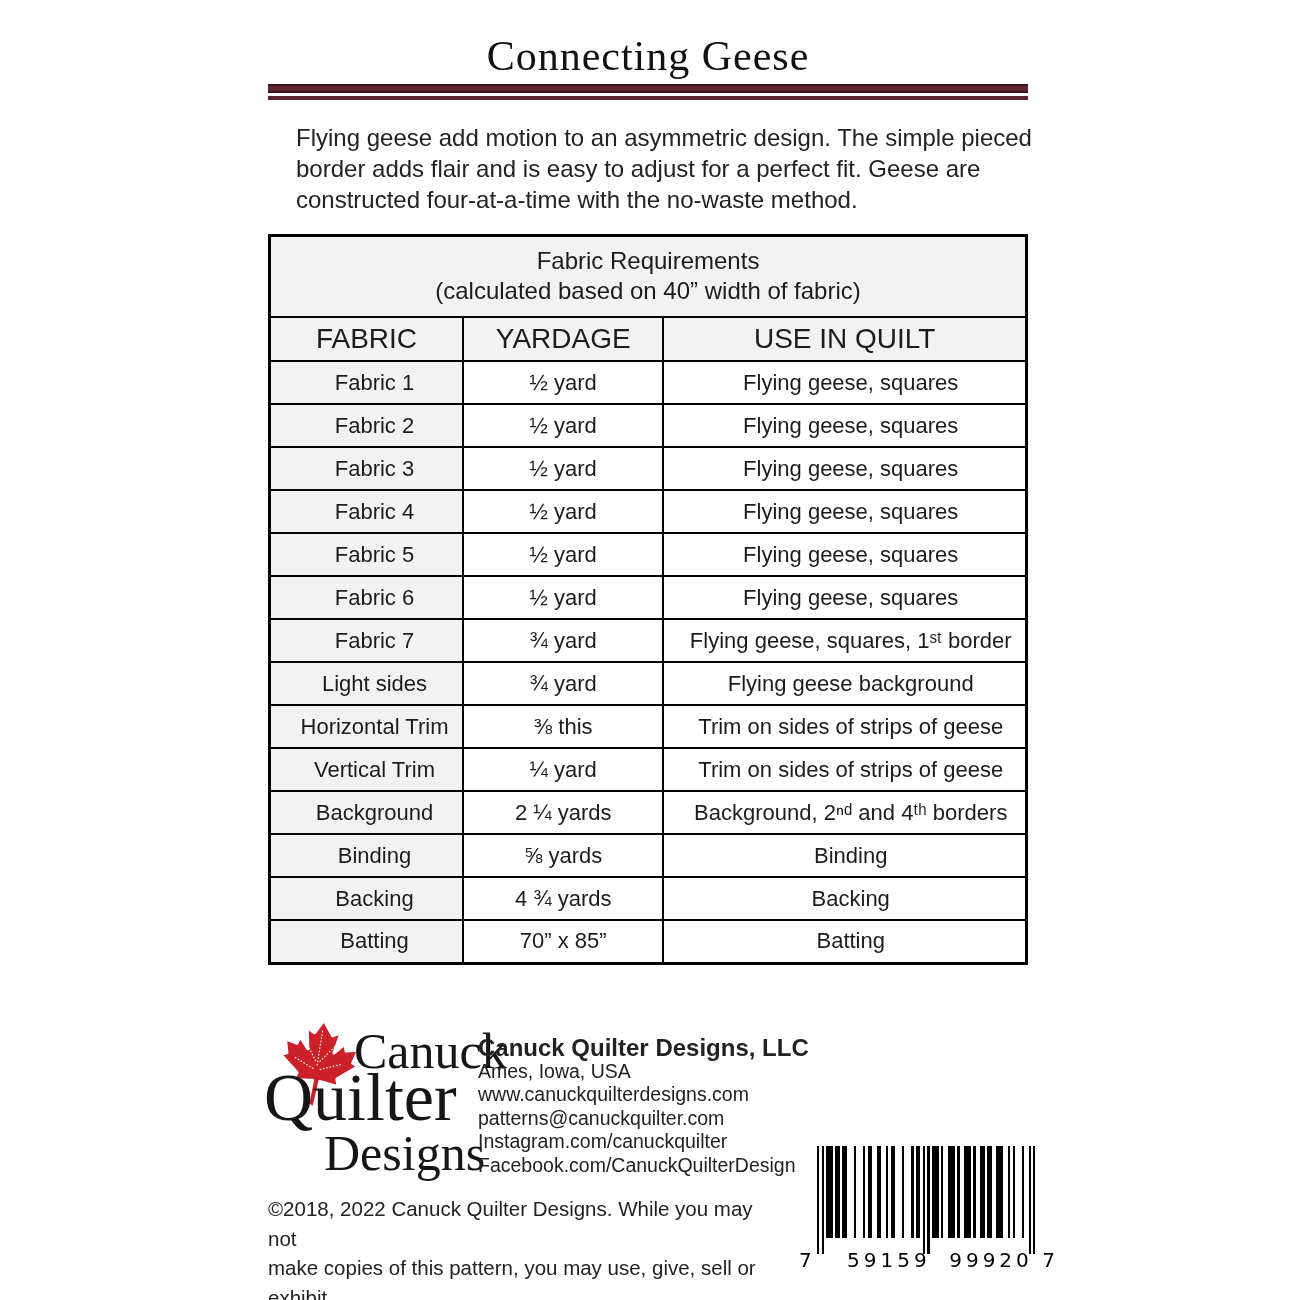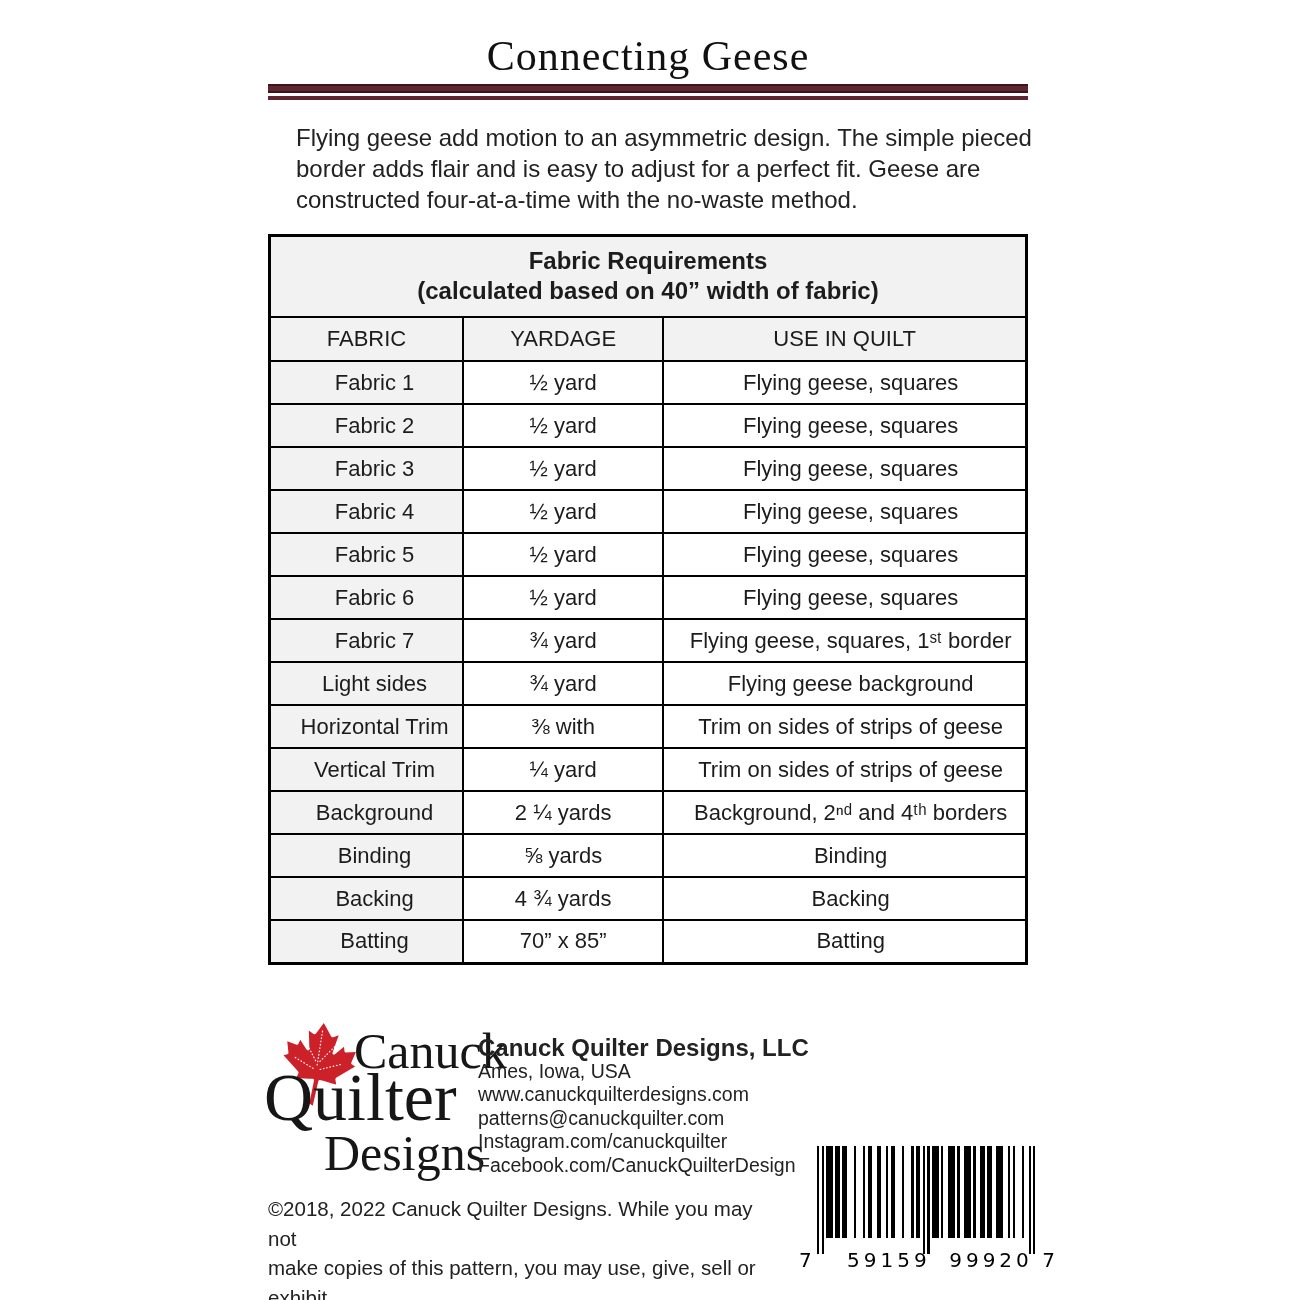--- a/index.html
+++ b/index.html
@@ -39,27 +39,27 @@
   
   table.fr{
     position:absolute;left:268px;top:234px;width:760px;
     border-collapse:collapse;
     border:3px solid #000;
     font-size:22px;color:#1c1c1c;
   }
   table.fr th, table.fr td{border:2px solid #000;}
   table.fr .ttl{
     background:var(--cell-gray);
-    text-align:center;font-weight:bold;font-size:24px;
+    text-align:center;font-weight:normal;font-size:24px;
     padding:9px 0 10px 0;line-height:30px;
   }
   table.fr .colhead th{
     background:var(--cell-gray);
     font-weight:normal;text-align:center;
-    height:44px;font-size:22px;
+    height:44px;font-size:28px;
   }
   table.fr td{height:43px;padding:0;text-align:center;}
   table.fr td.c0{background:var(--cell-gray);padding-left:16px;width:194px;}
   table.fr td.c1{text-align:center;width:201px;}
   table.fr td.c2{padding-left:12px;width:365px;}
   
   .logo{position:absolute;left:262px;top:1008px;width:230px;height:170px;font-family:"Liberation Serif", serif;color:#161616;}
   .logo .leaf{position:absolute;left:12px;top:8px;width:86px;height:100px;transform:rotate(9deg);}
   .logo .w1{position:absolute;left:92px;top:14px;font-size:50px;}
   .logo .w2{position:absolute;left:2px;top:50px;font-size:68px;}
@@ -147,21 +147,21 @@
           <td class="c1">¾ yard</td>
           <td class="c2">Flying geese, squares, 1ˢᵗ border</td>
         </tr>
         <tr>
           <td class="c0">Light sides</td>
           <td class="c1">¾ yard</td>
           <td class="c2">Flying geese background</td>
         </tr>
         <tr>
           <td class="c0">Horizontal Trim</td>
-          <td class="c1">⅜ with</td>
+          <td class="c1">⅜ this</td>
           <td class="c2">Trim on sides of strips of geese</td>
         </tr>
         <tr>
           <td class="c0">Vertical Trim</td>
           <td class="c1">¼ yard</td>
           <td class="c2">Trim on sides of strips of geese</td>
         </tr>
         <tr>
           <td class="c0">Background</td>
           <td class="c1">2 ¼ yards</td>

